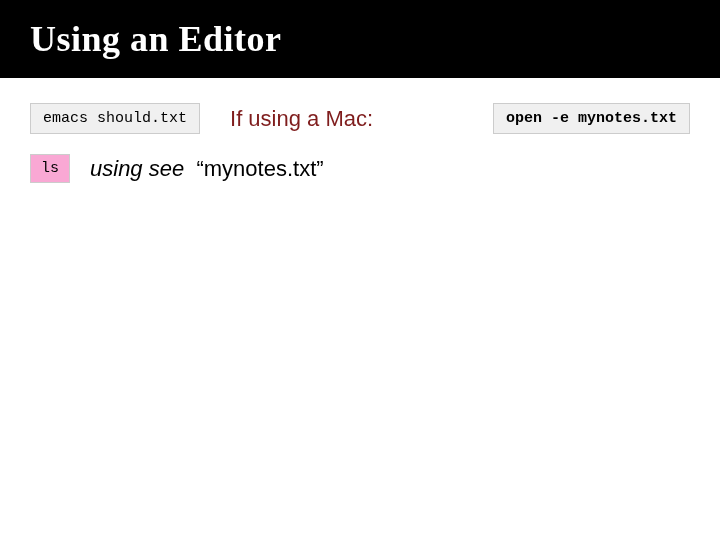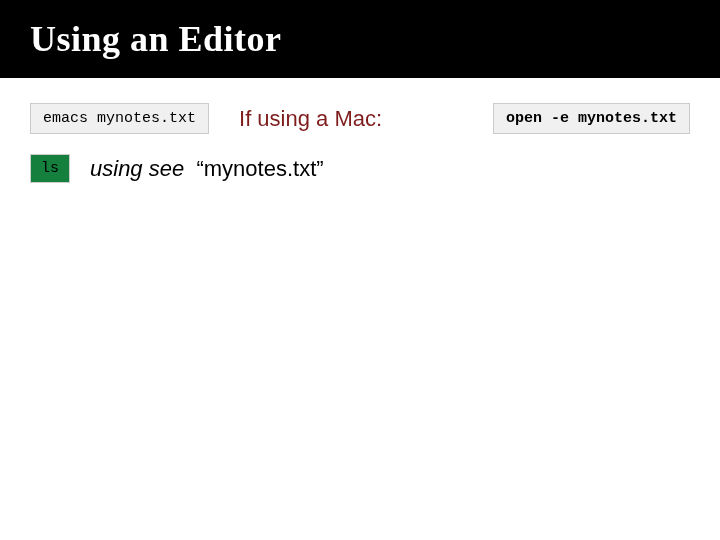--- a/index.html
+++ b/index.html
@@ -110,21 +110,21 @@
     }
 
     
     .bottom-row {
       display: flex;
       align-items: center;
       margin-top: 15px;
     }
 
     .ls-command {
-      background: #15803d;
+      background: #f9a8d4;
       border: 1px solid #cccccc;
       padding: 5px 10px;
       font-family: 'Courier New', Courier, monospace;
       font-size: 15px;
       color: #000000;
       margin-right: 20px;
     }
 
     .should-see {
       font-size: 22px;
@@ -141,21 +141,21 @@
 
 <div class="page-container">
 
   <div class="title-bar">
     <h1>Using an Editor</h1>
   </div>
 
   <div class="main-content">
 
     <div class="top-row">
-      <div class="emacs-command">emacs   mynotes.txt</div>
+      <div class="emacs-command">emacs   should.txt</div>
       <div class="if-using-mac">If using a Mac:</div>
       <div class="open-command">open  -e  mynotes.txt</div>
     </div>
 
 
     <div class="bottom-row">
       <div class="ls-command">ls</div>
       <div class="should-see">
         <span>using see</span>
         <span class="normal-text">&nbsp;<span>“mynotes.txt”</span></span>

